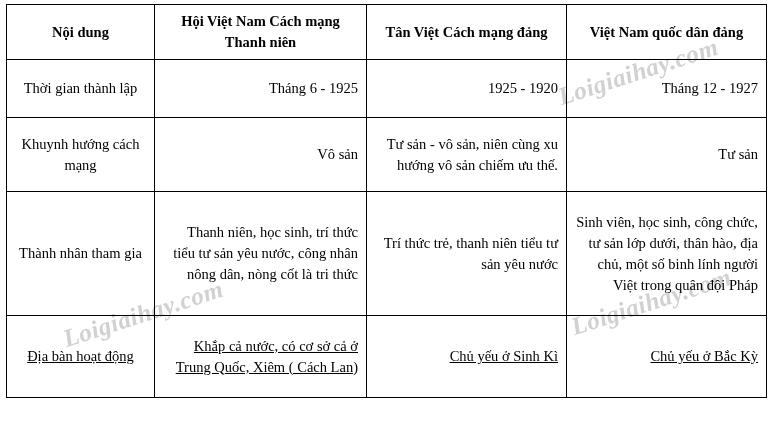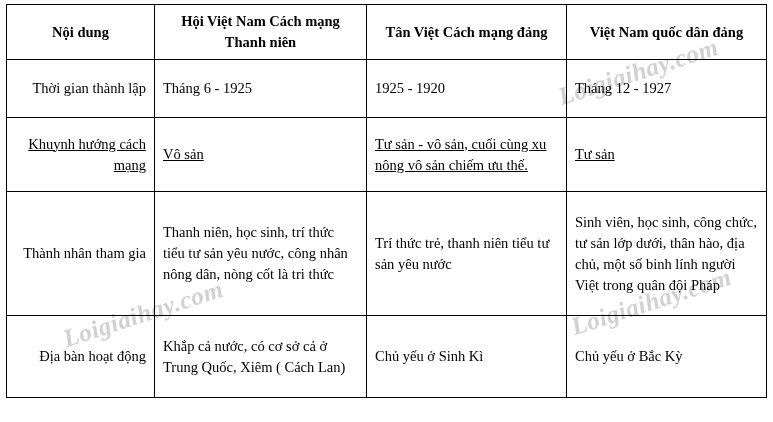--- a/index.html
+++ b/index.html
@@ -51,34 +51,34 @@
 
   thead th {
     text-align: center;
     font-weight: bold;
     font-size: 15px;
     line-height: 1.4;
     padding: 8px 6px;
   }
 
   tbody td.rowhead {
-    text-align: right;
+    text-align: center;
     font-weight: normal;
   }
 
   tbody td.cell {
-    text-align: left;
+    text-align: right;
   }
 
   
   tr.r-head { height: 50px; }
   tr.r-1 { height: 58px; }
-  tr.r-2 { height: 74px; text-decoration: underline; }
+  tr.r-2 { height: 74px; }
   tr.r-3 { height: 124px; }
-  tr.r-4 { height: 82px; }
+  tr.r-4 { height: 82px; text-decoration: underline; }
 
   
   .watermark {
     position: absolute;
     color: #c9c9c9;
     font-family: "Liberation Serif", serif;
     font-size: 25px;
     font-style: italic;
     font-weight: bold;
     transform: rotate(-18deg);
@@ -119,21 +119,21 @@
     <tbody>
       <tr class="r-1">
         <td class="rowhead">Thời gian thành lập</td>
         <td class="cell">Tháng 6 - 1925</td>
         <td class="cell">1925 - 1920</td>
         <td class="cell">Tháng 12 - 1927</td>
       </tr>
       <tr class="r-2">
         <td class="rowhead">Khuynh hướng cách mạng</td>
         <td class="cell">Vô sản</td>
-        <td class="cell">Tư sản - vô sản, cuối cùng xu nông vô sản chiếm ưu thế.</td>
+        <td class="cell">Tư sản - vô sản, niên cùng xu hướng vô sản chiếm ưu thế.</td>
         <td class="cell">Tư sản</td>
       </tr>
       <tr class="r-3">
         <td class="rowhead">Thành nhân tham gia</td>
         <td class="cell">Thanh niên, học sinh, trí thức tiểu tư sản yêu nước, công nhân nông dân, nòng cốt là tri thức</td>
         <td class="cell">Trí thức trẻ, thanh niên tiểu tư sản yêu nước</td>
         <td class="cell">Sinh viên, học sinh, công chức, tư sản lớp dưới, thân hào, địa chủ, một số binh lính người Việt  trong quân đội Pháp</td>
       </tr>
       <tr class="r-4">
         <td class="rowhead">Địa bàn hoạt động</td>

